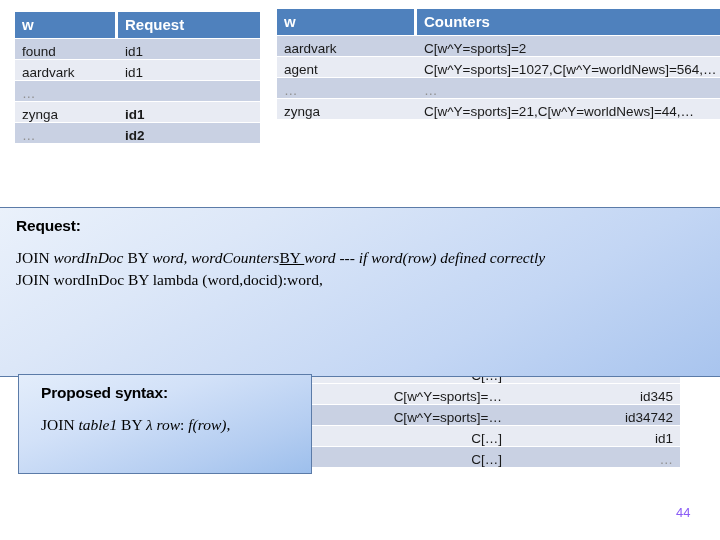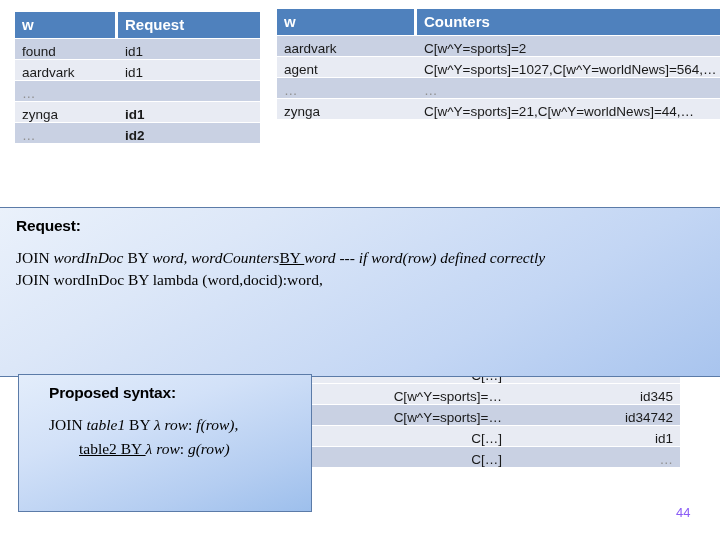--- a/index.html
+++ b/index.html
@@ -82,23 +82,23 @@
     height: 170px;
     background: linear-gradient(150deg, #EAF1FB 0%, #DCE7F8 28%, #C3D6F4 68%, #A8C4EE 100%);
     border-left: none;
     border-right: none;
     padding: 9px 16px 0 16px;
   }
   #proposed-box {
     left: 18px;
     top: 374px;
     width: 294px;
-    height: 138px;
+    height: 100px;
     background: linear-gradient(160deg, #E3EDFB 0%, #D2E1F8 35%, #B4CDF1 75%, #9DBFEC 100%);
-    padding: 9px 14px 0 30px;
+    padding: 9px 14px 0 22px;
   }
 
   .callout-title {
     font-family: "Liberation Sans", sans-serif;
     font-weight: bold;
     font-size: 15.5px;
     color: #000000;
     margin: 0 0 14px 0;
     letter-spacing: -0.2px;
   }
@@ -261,16 +261,15 @@
 
   <div class="serif-line"><span>JOIN wordInDoc BY lambda (word,docid):word,</span></div>
 
 </div>
 
 <div class="callout" id="proposed-box">
   <div class="callout-title">Proposed syntax:</div>
 
   <div class="serif-line"><span>JOIN </span><i class="it">table1</i><span> BY </span><i class="it">λ row</i><span>: </span><i class="it">f(row)</i><span>,</span></div>
 
-  <div class="serif-line indent2"><u class="ul">table2 BY </u><i class="it"> λ row</i><span>: </span><i class="it">g(row)</i></div>
 </div>
 
 <div id="slide-number">44</div>
 
 </body></html>

